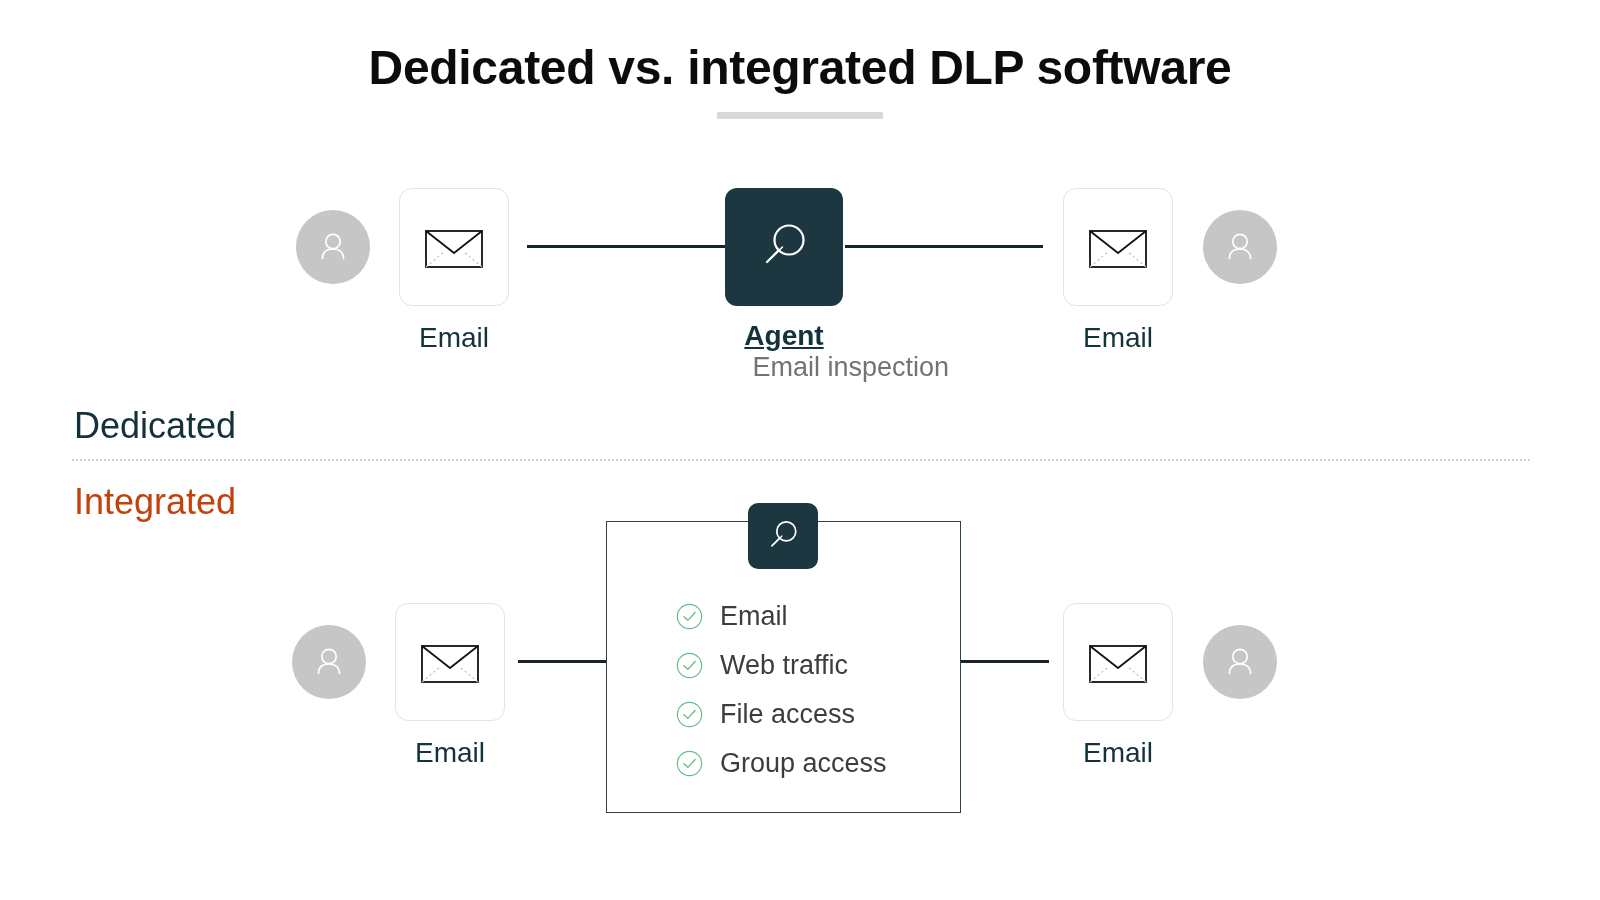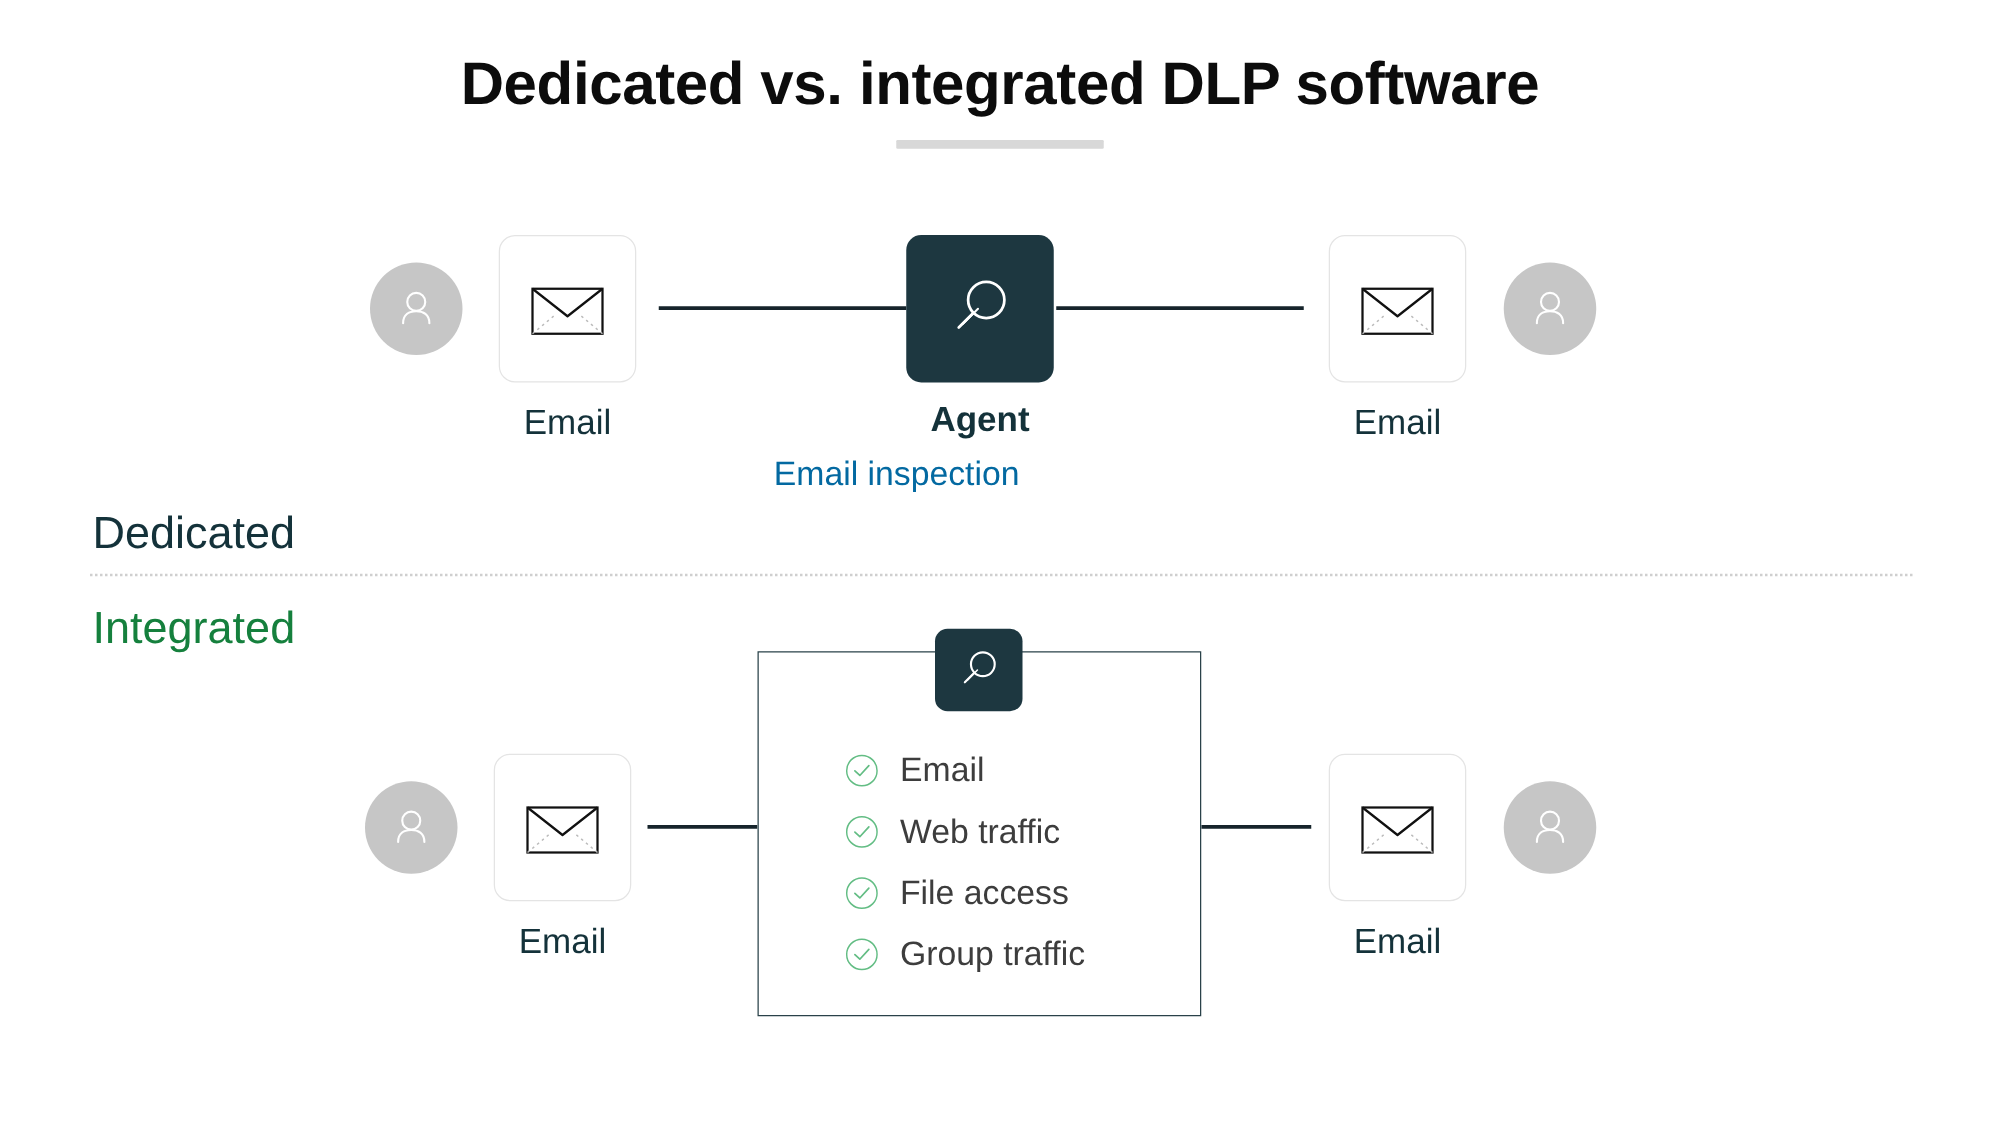--- a/index.html
+++ b/index.html
@@ -94,44 +94,45 @@
     align-items: center;
     justify-content: center;
   }
   .agent-title {
     margin-top: 14px;
     text-align: center;
     font-size: 28px;
     font-weight: 700;
     color: #14323a;
     width: 118px;
+    text-decoration: underline;
   }
   .agent-sub {
-    margin-top: 12px;
-    text-align: left;
+    margin-top: 0;
+    text-align: right;
     font-size: 27px;
-    color: #0369a1;
+    color: #737373;
     width: 330px;
     margin-left: -106px;
   }
 
   
   .connector {
     position: absolute;
     height: 3px;
     background: #16242b;
   }
 
   
   .section-label {
     position: absolute;
     font-size: 36px;
   }
   .label-dedicated { left: 74px; top: 405px; color: #14323a; }
-  .label-integrated{ left: 74px; top: 481px; color: #15803d; }
+  .label-integrated{ left: 74px; top: 481px; color: #c2410c; }
 
   .dotted-divider {
     position: absolute;
     left: 72px;
     top: 459px;
     width: 1458px;
     border-top: 2px dotted #cfcfcf;
   }
 
   
@@ -328,18 +329,18 @@
         <path d="M8.2 14.2 L12.3 18 L19.8 9.8" fill="none" stroke="#63bd84" stroke-width="1.4" stroke-linecap="round" stroke-linejoin="round"></path>
       </svg>
       <span class="check-text">File access</span>
     </div>
 
     <div class="check-item">
       <svg class="check-circle" viewBox="0 0 28 28">
         <circle cx="14" cy="14" r="12.6" fill="none" stroke="#63bd84" stroke-width="1.2"></circle>
         <path d="M8.2 14.2 L12.3 18 L19.8 9.8" fill="none" stroke="#63bd84" stroke-width="1.4" stroke-linecap="round" stroke-linejoin="round"></path>
       </svg>
-      <span class="check-text">Group traffic</span>
+      <span class="check-text">Group access</span>
     </div>
 
   </div>
 
 </div>
 
 </body></html>

